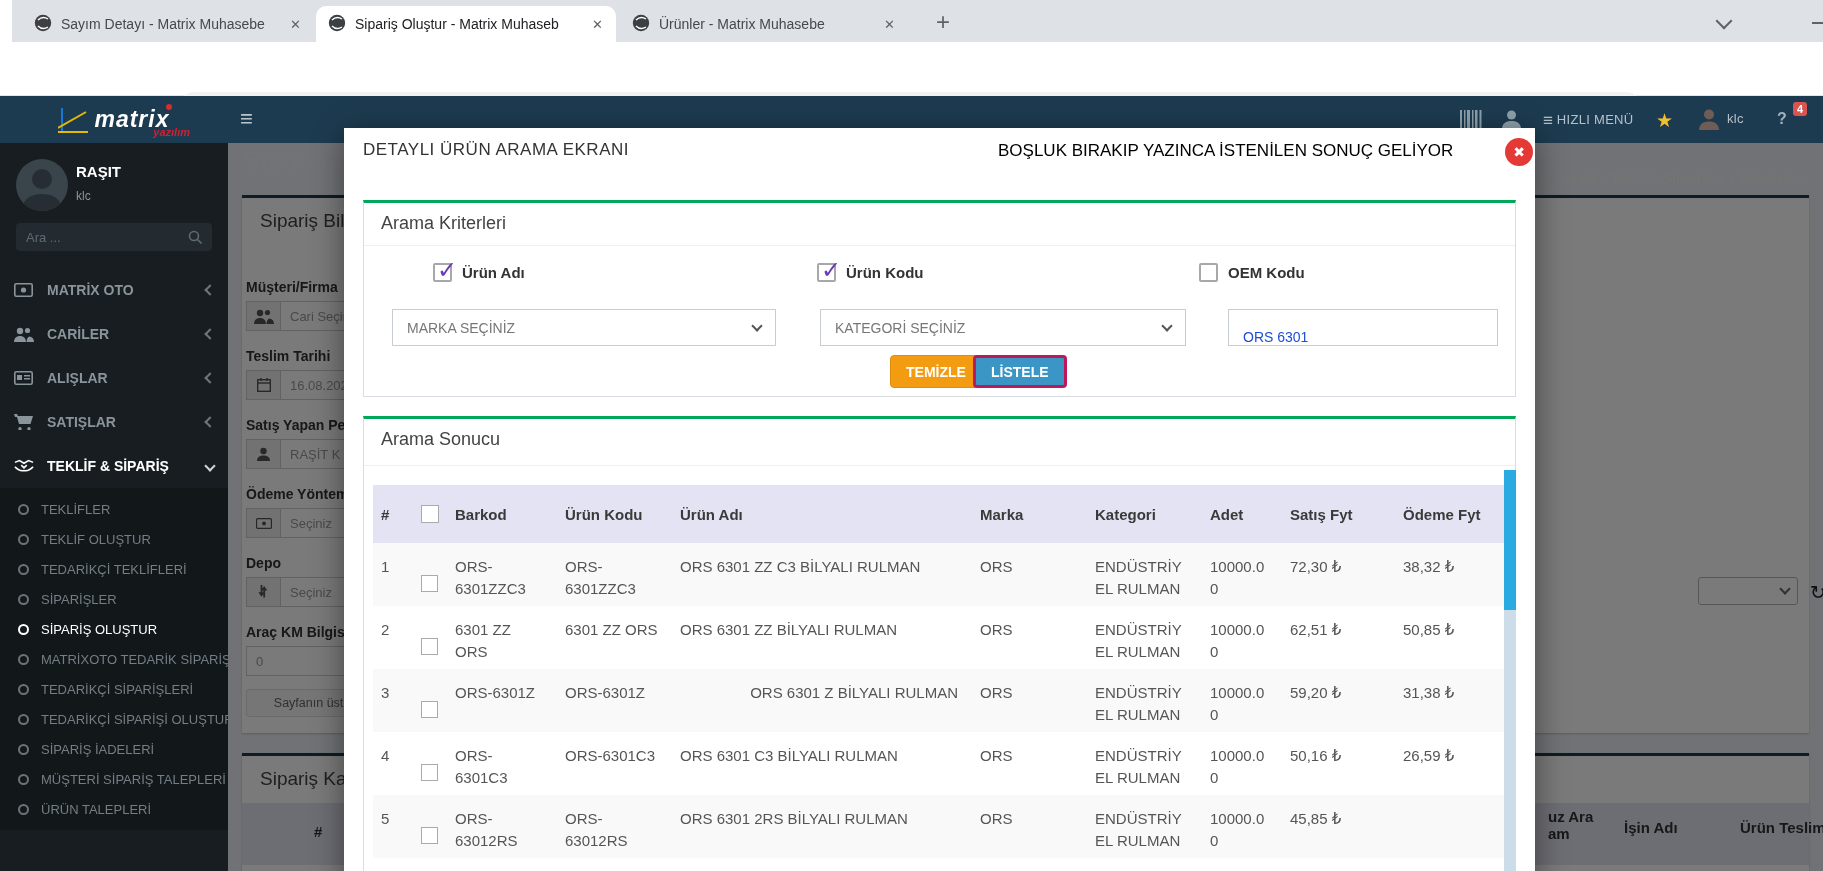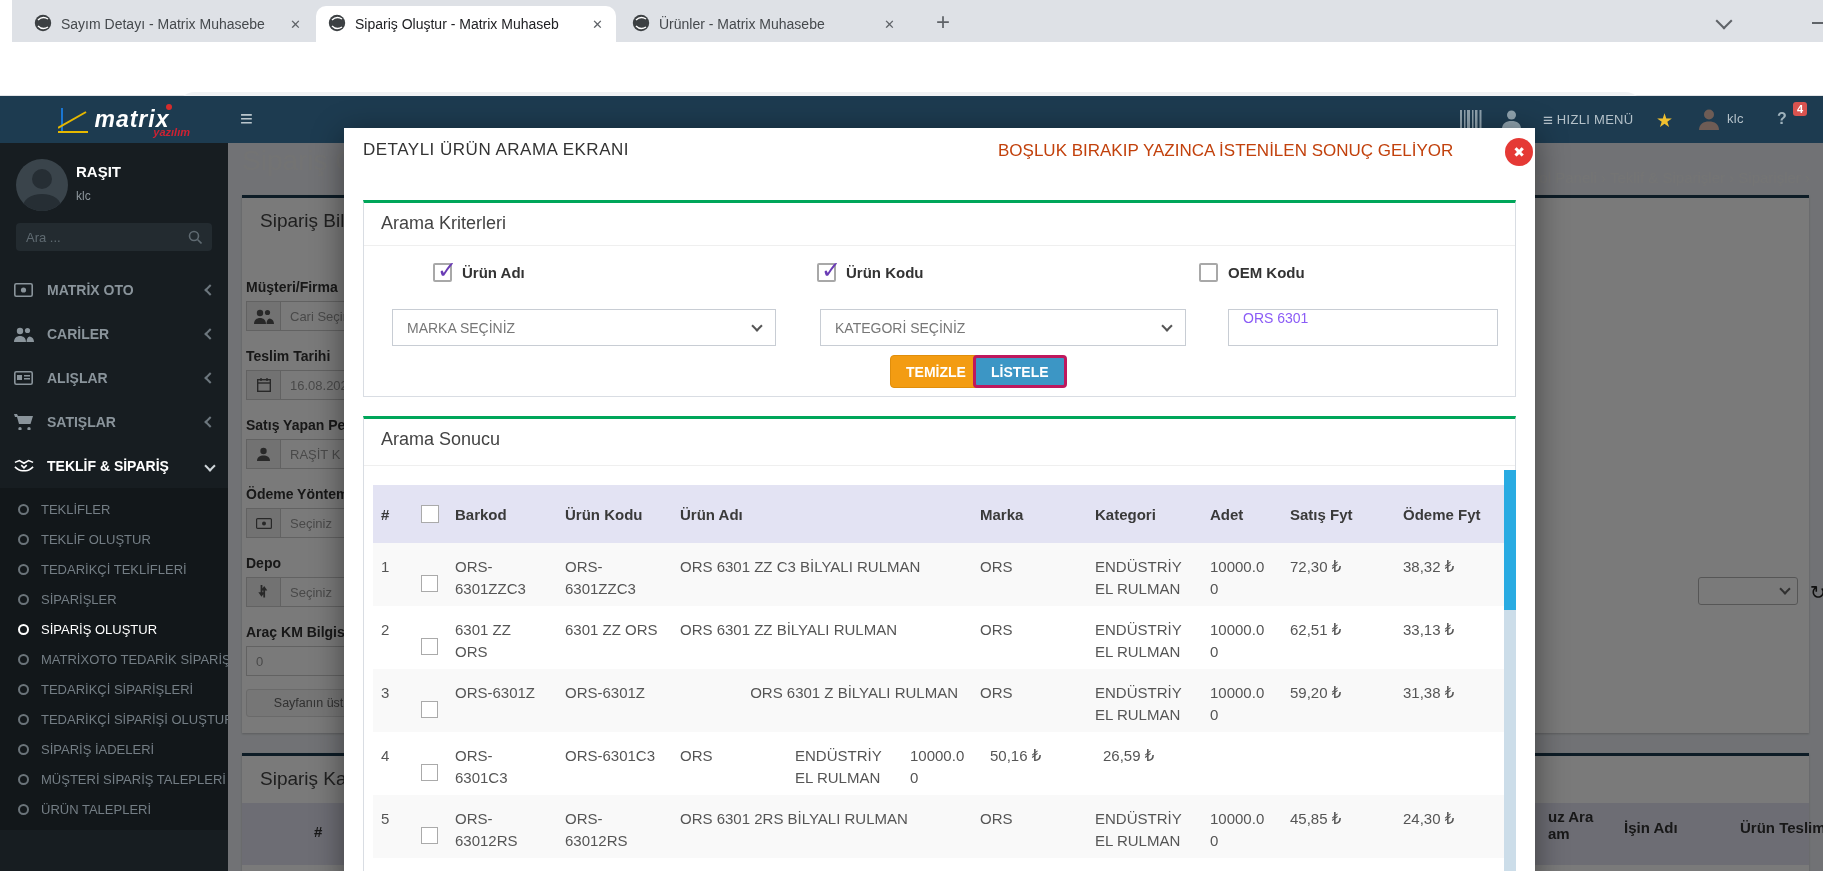--- a/index.html
+++ b/index.html
@@ -77,35 +77,35 @@
   .bg-select { position:absolute; width:100px; height:28px; background:#fff; border:1px solid #b5b5b5; border-radius:3px;
                display:flex; align-items:center; justify-content:flex-end; padding:0 8px; }
   .caret { width:8px; height:8px; border-right:2px solid #666; border-bottom:2px solid #666; transform:rotate(45deg); margin-top:-4px; }
   .bg-refresh { position:absolute; font-size:19px; color:#222; }
   .overlay { position:absolute; left:0; top:0; right:0; bottom:0; background:rgba(0,0,0,0.52); z-index:3; }
 
   
   .modal { position:absolute; left:344px; top:128px; width:1191px; height:760px; background:#fff; z-index:10;
            box-shadow:0 6px 30px rgba(0,0,0,.45); }
   .m-title { position:absolute; left:19px; top:12px; font-size:17px; color:#333; letter-spacing:.5px; }
-  .m-note { position:absolute; left:654px; top:13px; font-size:17px; color:#c2410c; white-space:nowrap; }
+  .m-note { position:absolute; left:654px; top:13px; font-size:17px; color:#000000; white-space:nowrap; }
   .m-close { position:absolute; left:1161px; top:10px; width:28px; height:28px; border-radius:50%; background:#e53935;
              color:#fff; font-size:14px; display:flex; align-items:center; justify-content:center; font-weight:bold; }
   .m-box { position:absolute; left:19px; width:1153px; background:#fff; border:1px solid #d9dde3; border-top:3px solid #00a65a; }
   .m-box-title { position:absolute; left:17px; top:10px; font-size:18px; color:#444; }
   .m-div { position:absolute; left:0; right:0; height:1px; background:#efefef; }
   .cbwrap { position:absolute; display:flex; align-items:center; }
   .cb { width:19px; height:19px; border:2px solid #a8a8a8; border-radius:2px; background:#fff; position:relative; flex:0 0 auto; }
   .cb.checked::after { content:"\2713"; position:absolute; left:2px; top:-9px; font-size:24px; font-weight:bold; color:#6a3cb5; }
   .cb-label { margin-left:10px; font-size:15px; font-weight:bold; color:#333; }
   .m-select { position:absolute; height:37px; border:1px solid #c8cdd4; background:#fff; display:flex; align-items:center;
               padding:0 14px; font-size:14px; color:#777; }
   .m-select .caret { margin-left:auto; border-color:#555; }
-  .m-input { position:absolute; height:37px; border:1px solid #c8cdd4; background:#fff; display:flex; align-items:flex-start;
-             padding:0 14px; font-size:14px; color:#8b5cf6; }
+  .m-input { position:absolute; height:37px; border:1px solid #c8cdd4; background:#fff; display:flex; align-items:flex-end;
+             padding:0 14px; font-size:14px; color:#1d4ed8; }
   .btn { position:absolute; height:33px; border-radius:4px; color:#fff; font-size:14px; font-weight:bold;
          display:flex; align-items:center; justify-content:center; padding:8px 15px; }
   .btn-warn { background:#f39c12; border:1px solid #e08e0b; }
   .btn-info { background:#3c96c5; border:3px solid #be185d; }
 
   .rtable { position:absolute; left:9px; top:66px; width:1132px; }
   .thead { display:flex; background:#e3e3f3; height:58px; align-items:center; }
   .thead .th { font-size:15px; font-weight:bold; color:#3a3a3a; padding-left:8px; }
   .trow { display:flex; }
   .trow .td { font-size:15px; color:#555; padding:13px 14px 0 8px; line-height:22px; word-wrap:break-word; }
@@ -524,21 +524,21 @@
               <div style="width: 34px;">
                 <div class="rowcb"></div>
               </div>
               <div class="td" style="width: 110px;">6301 ZZ ORS</div>
               <div class="td" style="width: 115px;">6301 ZZ ORS</div>
               <div class="td" style="width: 300px;">ORS 6301 ZZ BİLYALI RULMAN</div>
               <div class="td" style="width: 115px;">ORS</div>
               <div class="td" style="width: 115px;">ENDÜSTRİYEL RULMAN</div>
               <div class="td" style="width: 80px;">10000.00</div>
               <div class="td" style="width: 113px;">62,51 ₺</div>
-              <div class="td" style="width: 104px;">33,13 ₺</div>
+              <div class="td" style="width: 104px;">50,85 ₺</div>
             </div>
             <div class="trow odd" style="height: 63px;">
               <div class="td" style="width: 40px;">3</div>
               <div style="width: 34px;">
                 <div class="rowcb"></div>
               </div>
               <div class="td" style="width: 110px;">ORS-6301Z</div>
               <div class="td" style="width: 115px;">ORS-6301Z</div>
               <div class="td" style="width: 300px; text-align: right;">ORS 6301 Z BİLYALI RULMAN</div>
               <div class="td" style="width: 115px;">ORS</div>
@@ -547,39 +547,39 @@
               <div class="td" style="width: 113px;">59,20 ₺</div>
               <div class="td" style="width: 104px;">31,38 ₺</div>
             </div>
             <div class="trow" style="height: 63px;">
               <div class="td" style="width: 40px;">4</div>
               <div style="width: 34px;">
                 <div class="rowcb"></div>
               </div>
               <div class="td" style="width: 110px;">ORS-6301C3</div>
               <div class="td" style="width: 115px;">ORS-6301C3</div>
+              <div class="td" style="width: 300px;">ORS 6301 C3 BİLYALI RULMAN</div>
               <div class="td" style="width: 115px;">ORS</div>
               <div class="td" style="width: 115px;">ENDÜSTRİYEL RULMAN</div>
               <div class="td" style="width: 80px;">10000.00</div>
               <div class="td" style="width: 113px;">50,16 ₺</div>
               <div class="td" style="width: 104px;">26,59 ₺</div>
             </div>
             <div class="trow odd" style="height: 63px;">
               <div class="td" style="width: 40px;">5</div>
               <div style="width: 34px;">
                 <div class="rowcb"></div>
               </div>
               <div class="td" style="width: 110px;">ORS-63012RS</div>
               <div class="td" style="width: 115px;">ORS-63012RS</div>
               <div class="td" style="width: 300px;">ORS 6301 2RS BİLYALI RULMAN</div>
               <div class="td" style="width: 115px;">ORS</div>
               <div class="td" style="width: 115px;">ENDÜSTRİYEL RULMAN</div>
               <div class="td" style="width: 80px;">10000.00</div>
               <div class="td" style="width: 113px;">45,85 ₺</div>
-              <div class="td" style="width: 104px;">24,30 ₺</div>
             </div>
             <div class="trow" style="height: 63px;">
               <div class="td" style="width: 40px;">6</div>
               <div style="width: 34px;"></div>
               <div class="td" style="width: 110px;">SKF-615723</div>
               <div class="td" style="width: 115px;">SKF-615723</div>
               <div class="td" style="width: 300px;">SKF 615723 BİLYALI RULMAN M131 DKS</div>
               <div class="td" style="width: 115px;">SKF</div>
               <div class="td" style="width: 115px;">OTOMOTİV</div>
               <div class="td" style="width: 80px;">10000.00</div>

